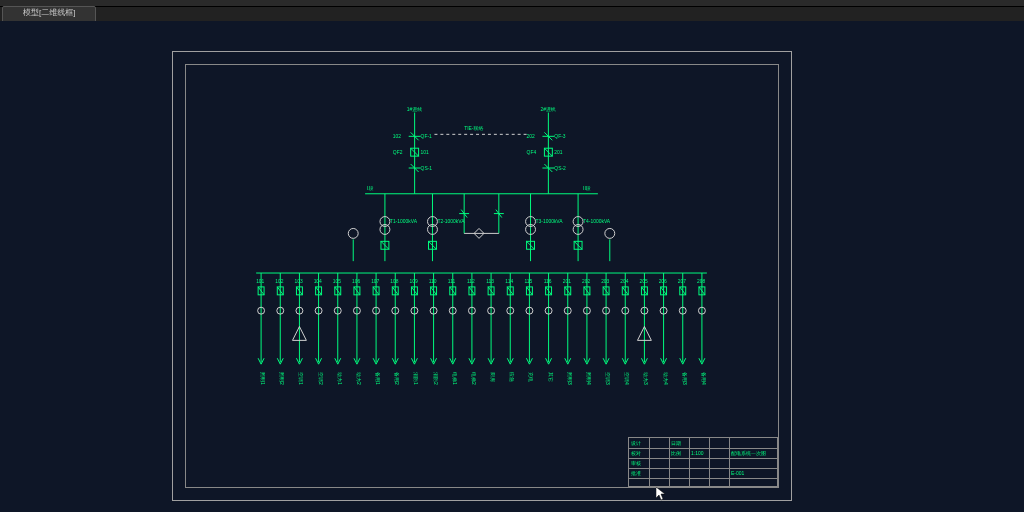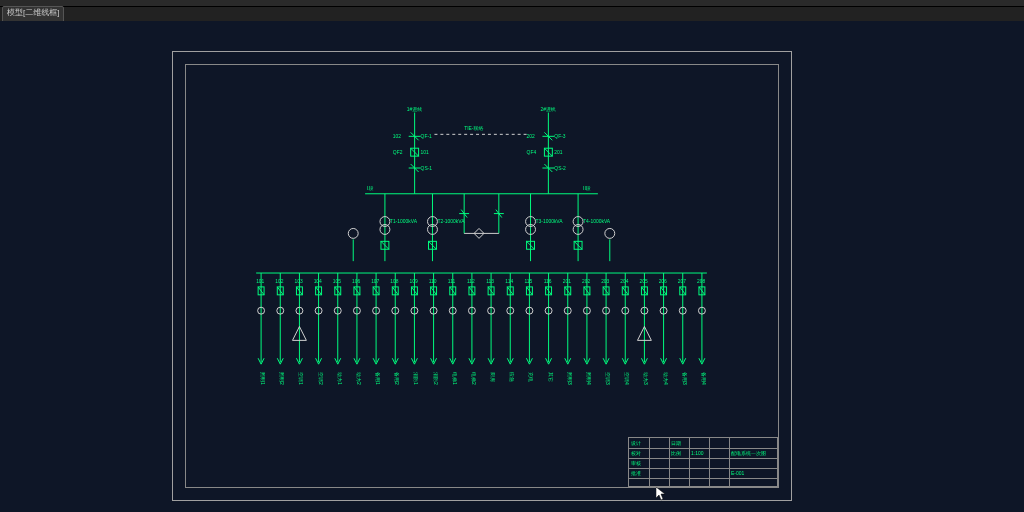--- a/index.html
+++ b/index.html
@@ -1,20 +1,20 @@
 <!DOCTYPE html>
 <html><head>
 <meta charset="utf-8">
 <style>
   * { margin: 0; padding: 0; box-sizing: border-box; }
   html, body { width: 1024px; height: 512px; overflow: hidden; background: #0d1220; font-family: Arial, sans-serif; }
   .app { width: 100%; height: 100%; display: flex; flex-direction: column; }
   .topbar { height: 7px; background: #2a2a2a; border-bottom: 1px solid #000; }
   .tabbar { height: 14px; background: #222; display: flex; align-items: center; padding-left: 2px; }
-  .tab { background: #333; color: #ccc; font-size: 8px; padding: 1px 4px; border: 1px solid #555; border-radius: 2px 2px 0 0; margin-right: 4px; height: 16px; line-height: 10px; cursor: pointer; }
+  .tab { background: #333; color: #ccc; font-size: 8px; padding: 1px 20px; border: 1px solid #555; border-radius: 2px 2px 0 0; margin-right: 4px; height: 16px; line-height: 10px; cursor: pointer; }
   .canvas-area { flex: 1; background: #0e1627; position: relative; overflow: hidden; }
   .sheet-outer { position: absolute; left: 172px; top: 30px; width: 620px; height: 450px; border: 1px solid #a0a0a0; }
   .sheet-inner { position: absolute; left: 12px; top: 12px; right: 12px; bottom: 12px; border: 1px solid #888; }
   .titleblock { position: absolute; right: 0; bottom: 0; width: 150px; height: 50px; border: 1px solid #888; }
   .tb-row { position: absolute; left: 0; right: 0; border-top: 1px solid #888; }
   .tb-col { position: absolute; top: 0; bottom: 0; border-left: 1px solid #888; }
   .tb-text { position: absolute; color: #00ff7f; font-size: 5px; white-space: nowrap; }
   svg.diagram { position: absolute; left: 0; top: 0; width: 100%; height: 100%; }
   .wire { stroke: #00ff7f; stroke-width: 1; fill: none; }
   .wirew { stroke: #d0d0d0; stroke-width: 1; fill: none; }

